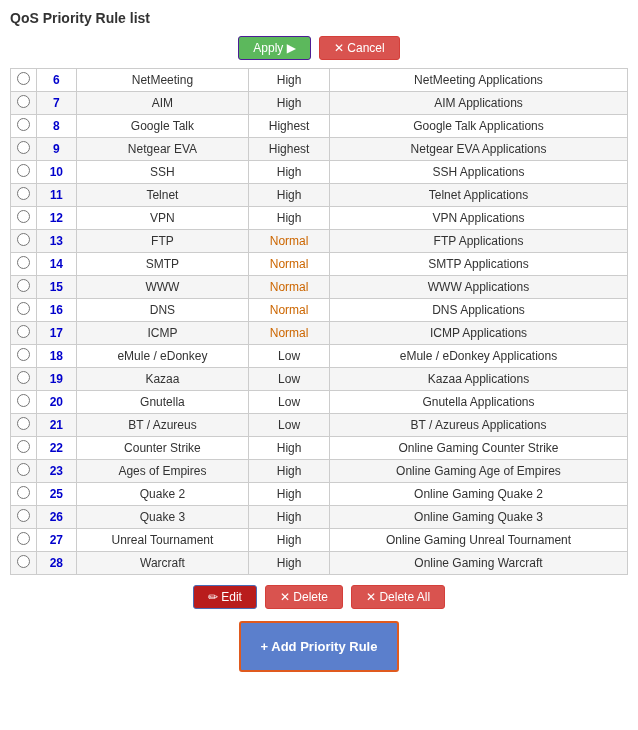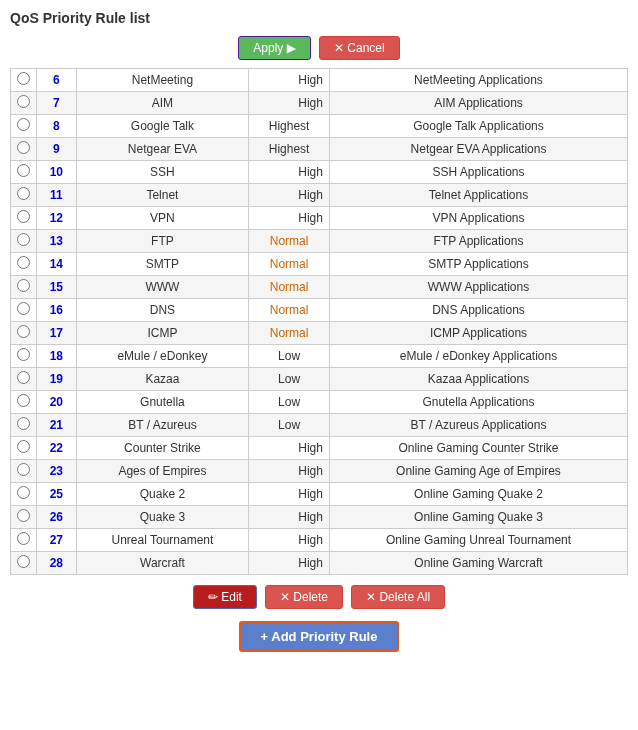--- a/index.html
+++ b/index.html
@@ -69,21 +69,21 @@
       border: 1px solid #d43f3a;
       padding: 4px 14px;
       cursor: pointer;
       font-size: 12px;
       border-radius: 3px;
     }
     .btn-add {
       background: #5b7fcc;
       color: white;
       border: 2px solid #e05a1e;
-      padding: 6px 20px;
+      padding: 16px 20px;
       cursor: pointer;
       font-size: 13px;
       font-weight: bold;
       border-radius: 3px;
     }
     table {
       width: 100%;
       border-collapse: collapse;
       font-size: 12px;
     }
@@ -91,21 +91,21 @@
       border: 1px solid #ccc;
       padding: 3px 6px;
       text-align: center;
     }
     table tr:nth-child(odd) td {
       background: #fff;
     }
     table tr:nth-child(even) td {
       background: #f5f5f5;
     }
-    .priority-high { color: #333; text-align: right; }
+    .priority-high { color: #333; }
     .priority-highest { color: #333; }
     .priority-normal { color: #cc6600; }
     .priority-low { color: #333; }
     .radio-cell {
       width: 20px;
     }
     .bottom-toolbar {
       display: flex;
       justify-content: center;
       gap: 8px;

